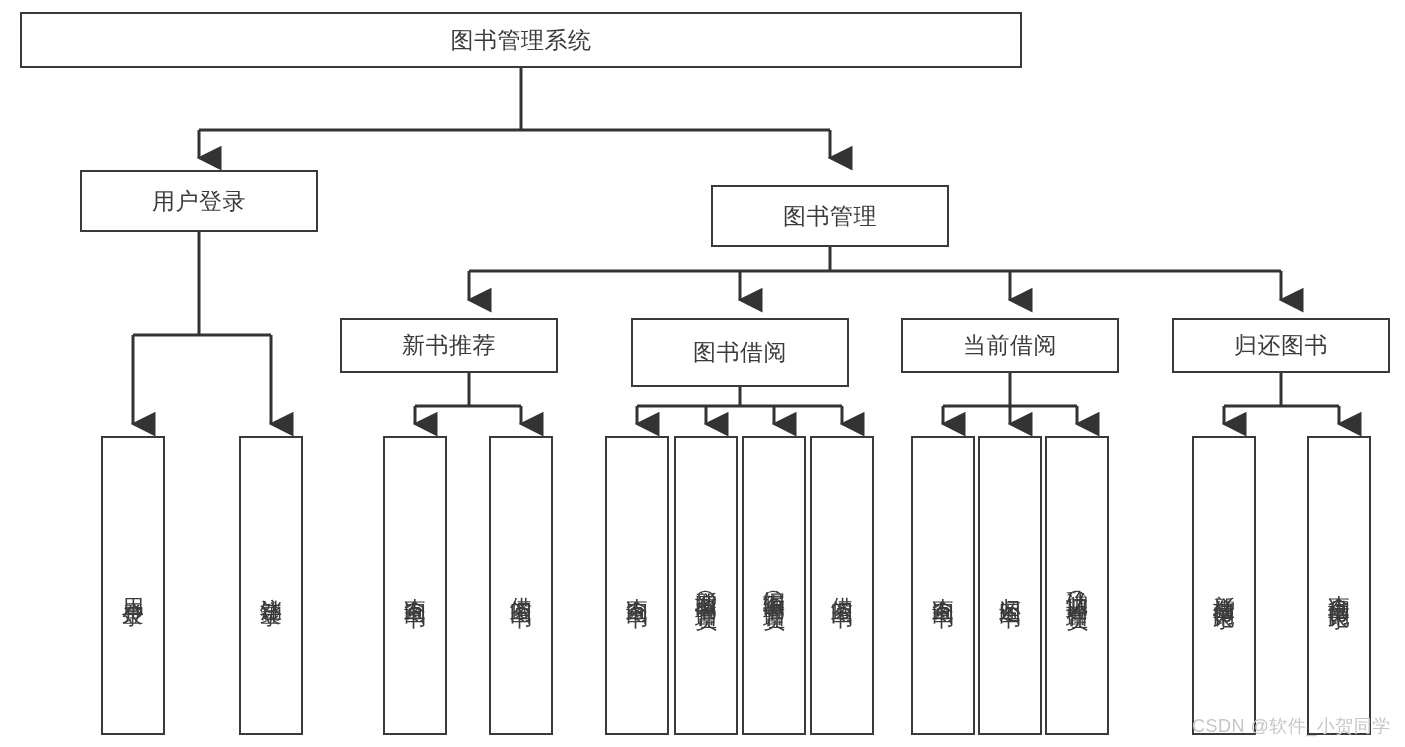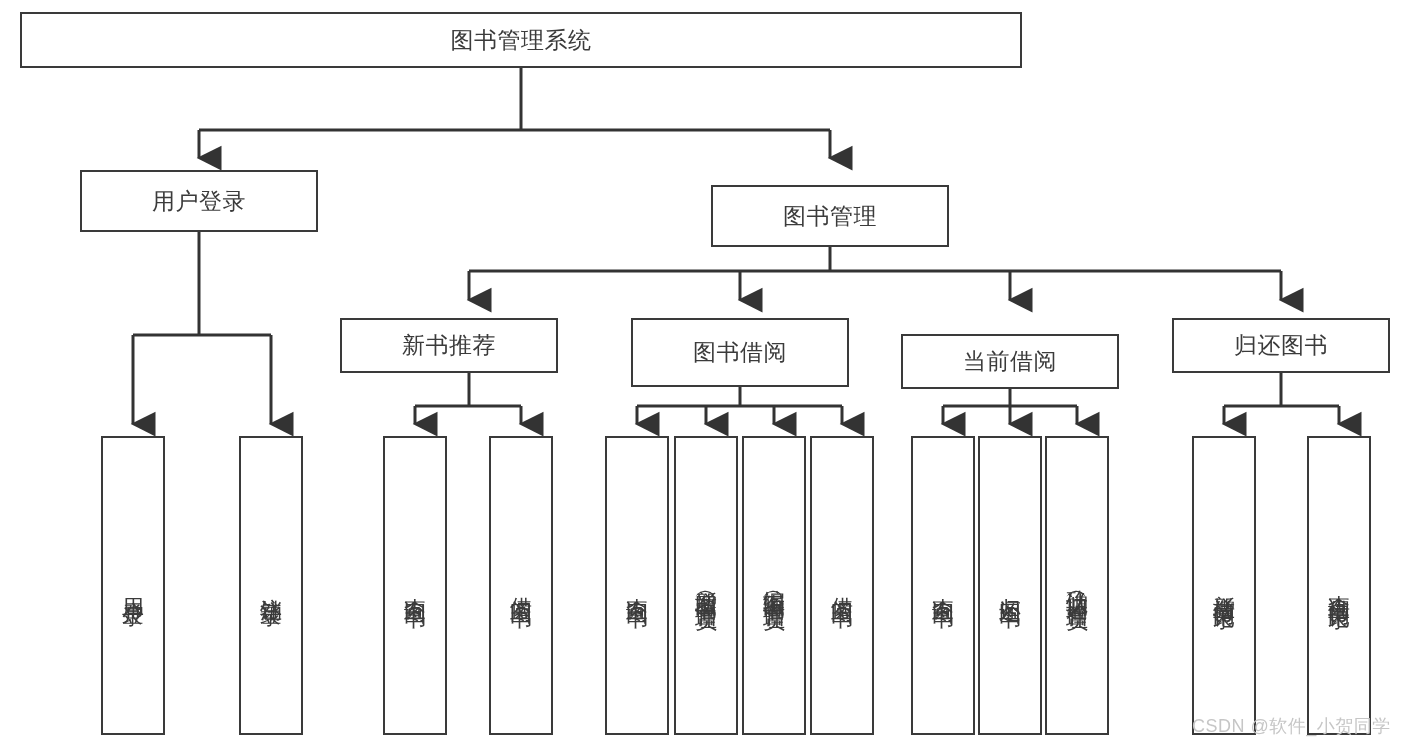--- a/index.html
+++ b/index.html
@@ -135,21 +135,21 @@
   </div>
 
   <div class="node horiz" style="left:340px; top:318px; width:218px; height:55px;">
     <span class="lbl">新书推荐</span>
   </div>
 
   <div class="node horiz" style="left:631px; top:318px; width:218px; height:69px;">
     <span class="lbl">图书借阅</span>
   </div>
 
-  <div class="node horiz" style="left:901px; top:318px; width:218px; height:55px;margin-top:16px;">
+  <div class="node horiz" style="left:901px; top:318px; width:218px; height:55px;">
     <span class="lbl">当前借阅</span>
   </div>
 
   <div class="node horiz" style="left:1172px; top:318px; width:218px; height:55px;">
     <span class="lbl">归还图书</span>
   </div>
 
   <div class="node vert" style="left:101px; top:436px; width:64px; height:299px;">
     <span class="lbl">用户登录</span>
   </div>

